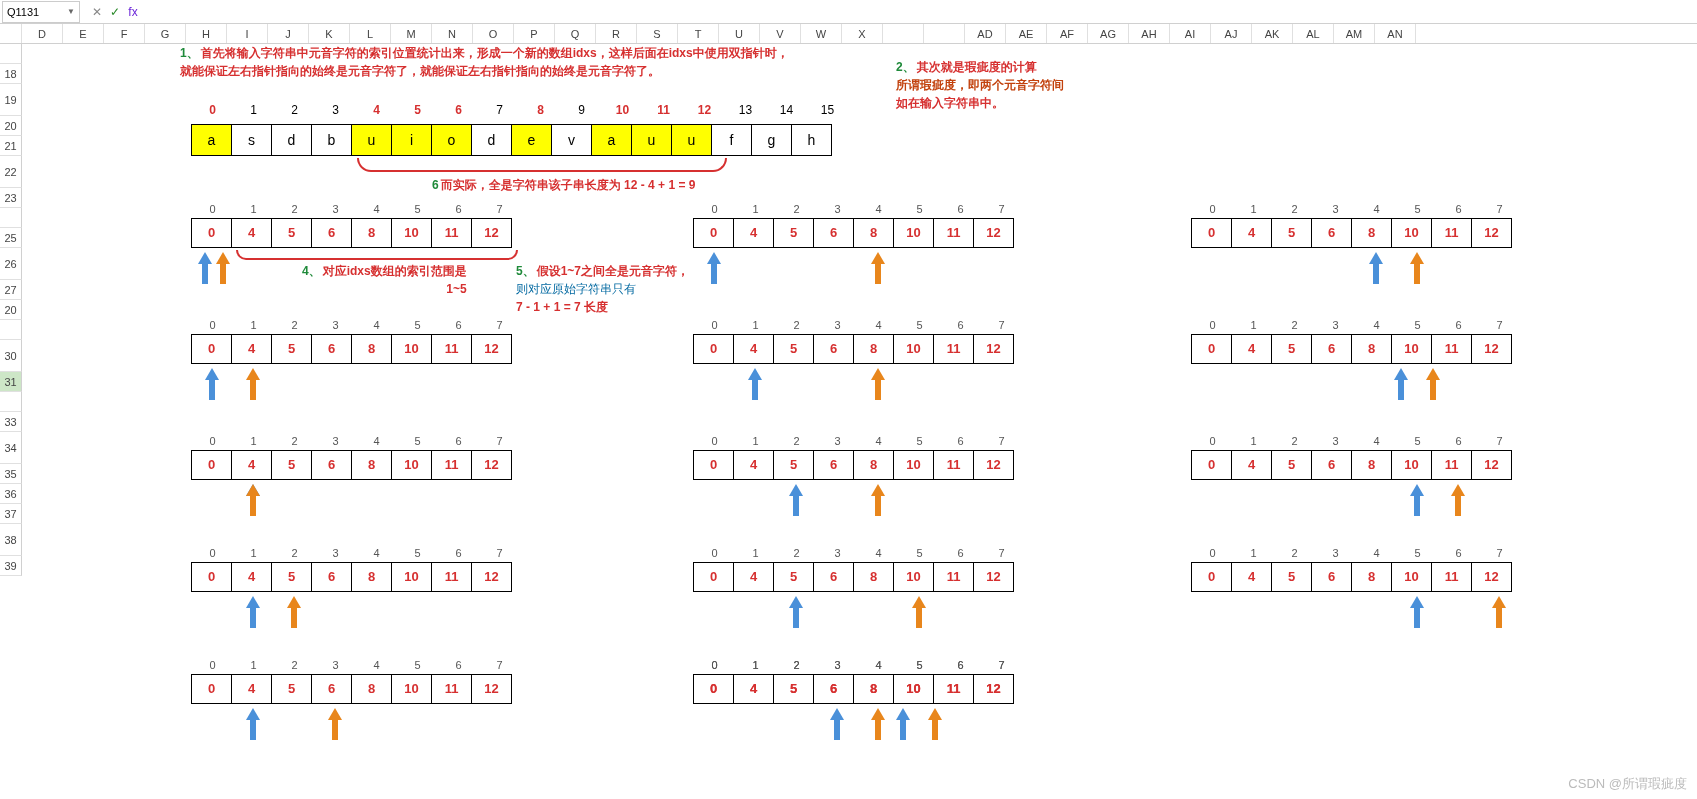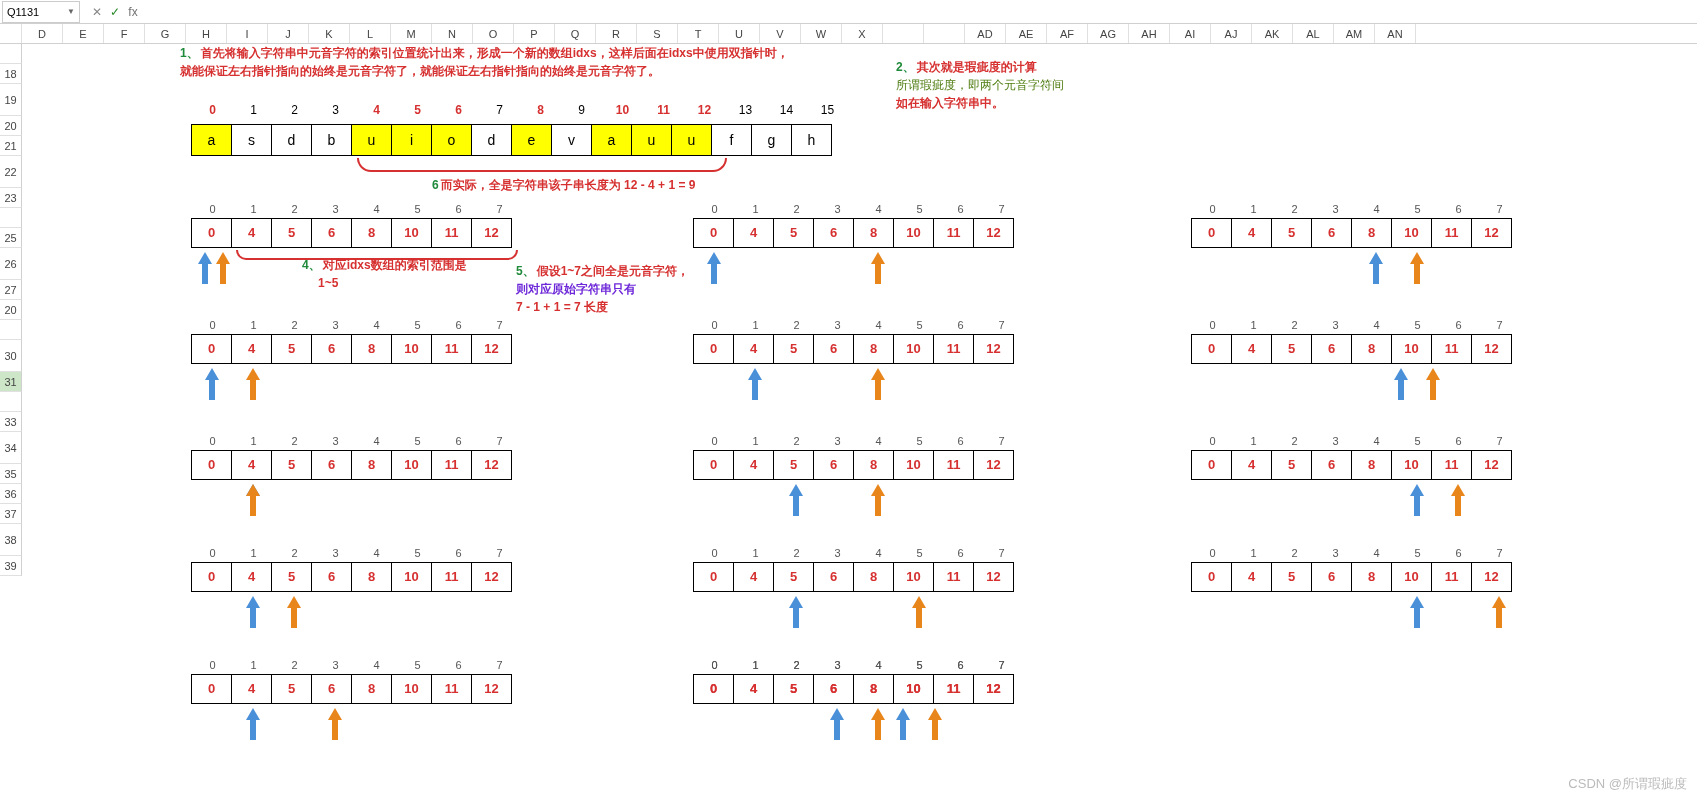--- a/index.html
+++ b/index.html
@@ -6,21 +6,21 @@
 body { font-family: "Microsoft YaHei", Arial, sans-serif; font-size: 12px; background: #fff; position: relative; width: 1697px; height: 799px; overflow: hidden; }
 
 
 .topbar { display: flex; align-items: center; height: 24px; border-bottom: 1px solid #d0d0d0; }
 .namebox { width: 78px; height: 22px; border: 1px solid #ccc; margin: 1px 2px; display: flex; align-items: center; padding: 0 4px; font-size: 11px; background: #fff; }
 .namebox .dd { margin-left: auto; color: #666; font-size: 8px; }
 .fxarea { display: flex; align-items: center; margin-left: 6px; }
 .fxbtn { width: 18px; text-align: center; color: #888; font-size: 12px; }
 .fxbtn.x { color: #888; }
 .fxbtn.v { color: #2a8a2a; }
-.fxbtn.fx { color: #737373; }
+.fxbtn.fx { color: #6d28d9; }
 
 
 .colhdrs { display: flex; height: 20px; border-bottom: 1px solid #d0d0d0; }
 .rowhdrspacer { width: 22px; border-right: 1px solid #e0e0e0; }
 .colhdr { width: 41px; border-right: 1px solid #e0e0e0; text-align: center; font-size: 11px; color: #444; line-height: 20px; }
 
 
 .gridwrap { position: relative; }
 .rowhdrs { position: absolute; left: 0; top: 0; width: 22px; }
 .rowhdr { height: 20px; border-bottom: 1px solid #e0e0e0; border-right: 1px solid #d0d0d0; text-align: center; font-size: 11px; color: #444; line-height: 20px; }
@@ -194,21 +194,21 @@
     </div>
   <div class="canvas" id="canvas">
 
     <div class="note red" style="left:158px; top:0px;">
       <span class="n">1、</span><span>首先将输入字符串中元音字符的索引位置统计出来，形成一个新的数组idxs，这样后面在idxs中使用双指针时，</span><br>
       <span>就能保证左右指针指向的始终是元音字符了，就能保证左右指针指向的始终是元音字符了。</span>
     </div>
 
     <div class="note" style="left:874px; top:14px;">
       <span class="n">2、</span><span style="color:#d63030;font-weight:bold">其次就是瑕疵度的计算</span><br>
-      <span style="color:#4d7c0f;font-weight:normal">所谓瑕疵度，即两个元音字符间</span><br>
+      <span style="color:#c2410c;font-weight:bold">所谓瑕疵度，即两个元音字符间</span><br>
       <span style="color:#d63030;font-weight:bold">如在输入字符串中。</span>
     </div>
 
 
     <div id="stridx" class="strtbl" style="left:170px; top:56px;">
         <div class="idxcell red">0</div>
         <div class="idxcell">1</div>
         <div class="idxcell">2</div>
         <div class="idxcell">3</div>
         <div class="idxcell red">4</div>
@@ -270,28 +270,28 @@
           <div class="c">10</div>
           <div class="c">11</div>
           <div class="c">12</div>
         </div>
     </div>
     <div class="arrow blue" style="left:176px; top:208px;"></div>
     <div class="arrow orange" style="left:194px; top:208px;"></div>
 
     <div class="ubrace" style="left:214px; top:206px; width:282px;"></div>
 
-    <div class="note" style="left:280px; top:212px;">
+    <div class="note" style="left:280px; top:218px;text-align:right;">
       <span class="n">4、</span><span style="color:#d63030;font-weight:bold">对应idxs数组的索引范围是</span><br>
       <span style="color:#d63030;font-weight:bold;margin-left:16px">1~5</span>
     </div>
 
     <div class="note" style="left:494px; top:218px;">
       <span class="n">5、</span><span style="color:#d63030;font-weight:bold">假设1~7之间全是元音字符，</span><br>
-      <span style="color:#6d28d9;font-weight:bold">则对应原始字符串只有</span><br>
+      <span style="color:#0369a1;font-weight:normal">则对应原始字符串只有</span><br>
       <span style="color:#d63030;font-weight:bold">7 - 1 + 1 = 7 长度</span>
     </div>
 
 
   <div class="idxtbl" style="left: 170px; top: 272px;">
         <div class="hdr">
           <div class="h">0</div>
           <div class="h">1</div>
           <div class="h">2</div>
           <div class="h">3</div>

